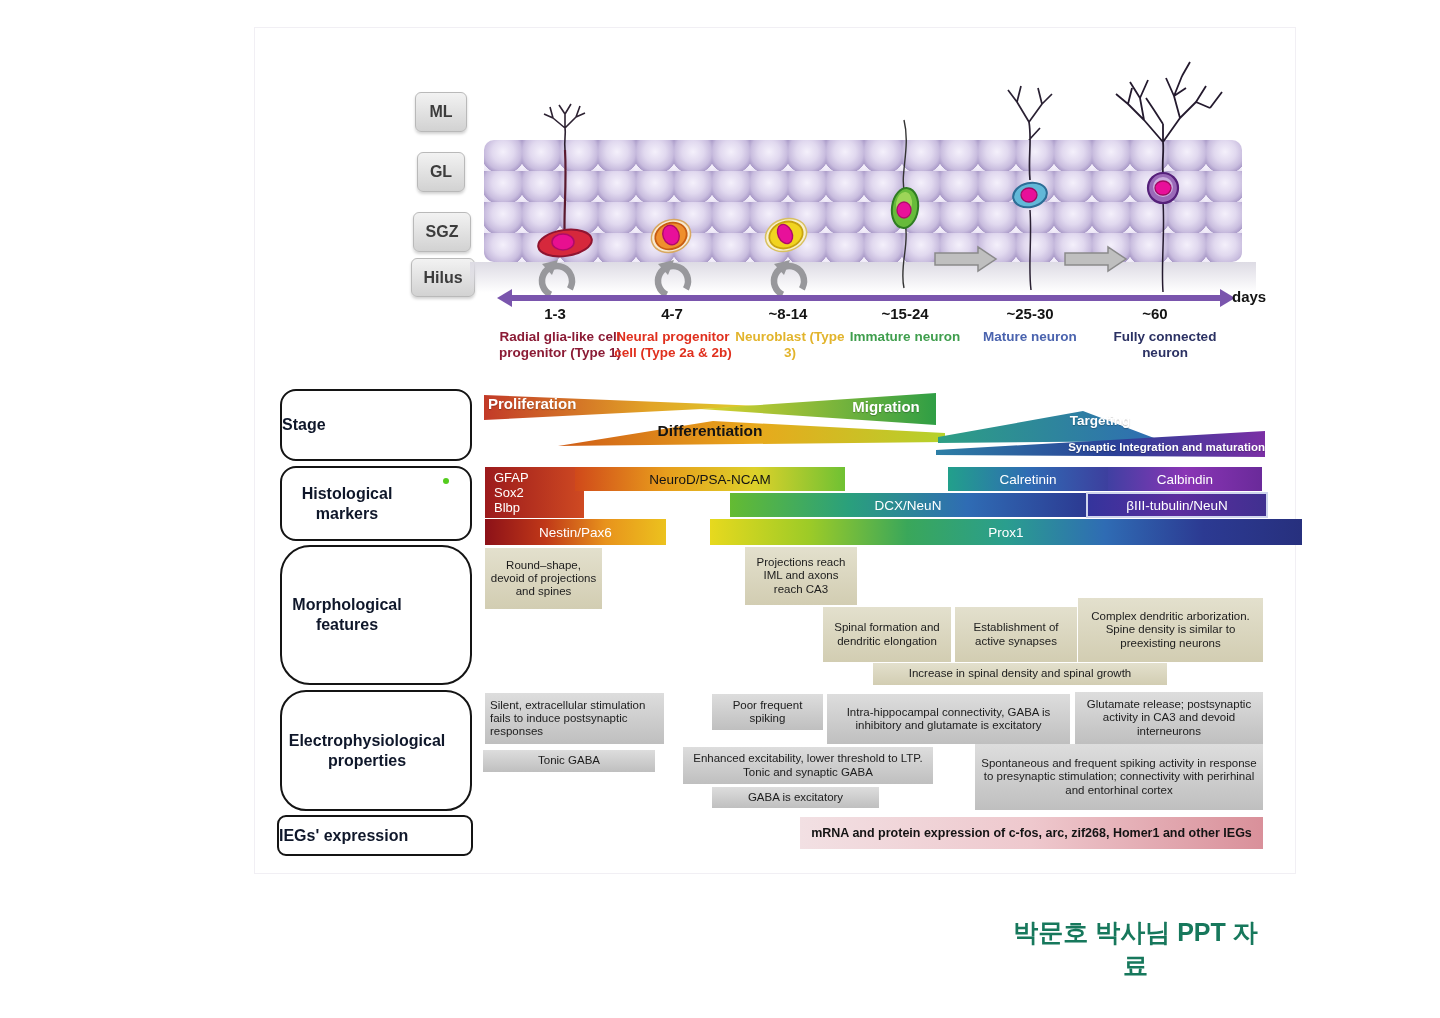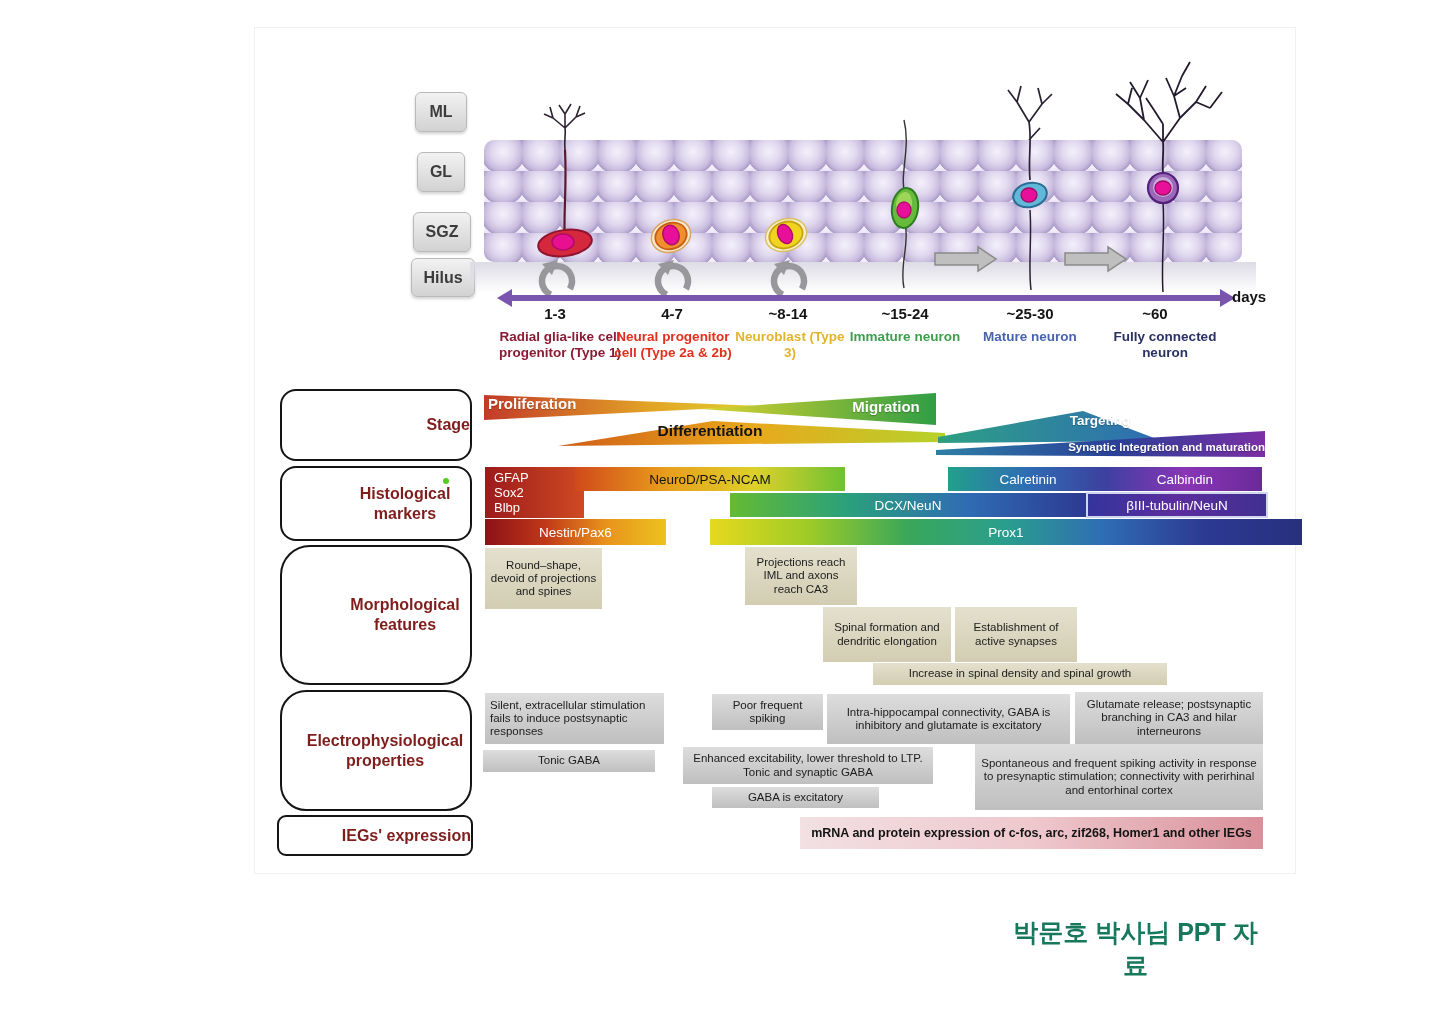--- a/index.html
+++ b/index.html
@@ -26,22 +26,22 @@
   .tl:before{content:"";position:absolute;left:-15px;top:-6px;border:9px solid transparent;
              border-right:15px solid #7a55ad;border-left:none;}
   .tl:after{content:"";position:absolute;right:-15px;top:-6px;border:9px solid transparent;
             border-left:15px solid #7a55ad;border-right:none;}
   .days{font-weight:bold;font-size:15px;color:#141414;}
   .tick{font-weight:bold;font-size:15px;color:#141414;text-align:center;width:90px;}
   .cell-label{font-weight:bold;font-size:13.5px;line-height:1.22;text-align:center;}
   .c-radial{color:#8b1b35}.c-neural{color:#e0301e}.c-neuroblast{color:#e2b42c}
   .c-immature{color:#3f9e4d}.c-mature{color:#4a63ae}.c-fully{color:#2b3163}
   
-  .section-box{border:2.5px solid #141414;background:#fff;display:flex;align-items:center;justify-content:flex-end;
-               font-weight:bold;color:#7f1d1d;text-align:center;line-height:1.25;}
+  .section-box{border:2.5px solid #141414;background:#fff;display:flex;align-items:center;justify-content:flex-start;
+               font-weight:bold;color:#0f172a;text-align:center;line-height:1.25;}
   .greendot{width:6px;height:6px;border-radius:50%;background:#54cc1e;}
   
   .stage-label{font-weight:bold;color:#fff;text-shadow:0 1px 1px rgba(0,0,0,.25);}
   
   .bar{display:flex;align-items:center;justify-content:center;font-weight:normal;color:#fff;font-size:13.5px;}
   .bar.dark-text{color:#141414;}
   .gfap{background:linear-gradient(90deg,#9c1a1c,#cf4a22);justify-content:flex-start;padding-left:9px;
         line-height:1.18;font-size:13px;}
   .neurod{background:linear-gradient(90deg,#d0491a,#e89d1c,#ddd12a,#6fc133);}
   .calret{background:linear-gradient(90deg,#22a08b,#2f6cb4,#3d3f9e);}
@@ -239,27 +239,28 @@
       <span>Nestin/Pax6</span>
     </div>
   <div class="abs bar prox" style="left:710px;top:519px;width:592px;height:26px">
       <span>Prox1</span>
     </div>
 
   <div class="abs mbox" style="left:485px;top:548px;width:117px;height:61px">Round–shape, devoid of projections and spines</div>
   <div class="abs mbox" style="left:745px;top:547px;width:112px;height:58px">Projections reach IML and axons reach CA3</div>
   <div class="abs mbox" style="left:823px;top:607px;width:128px;height:55px">Spinal formation and dendritic elongation</div>
   <div class="abs mbox" style="left:955px;top:607px;width:122px;height:55px">Establishment of active synapses</div>
+  <div class="abs mbox" style="left:1078px;top:598px;width:185px;height:64px">Complex dendritic arborization. Spine density is similar to preexisting neurons</div>
   <div class="abs mbox" style="left:873px;top:663px;width:294px;height:22px">Increase in spinal density and spinal growth</div>
 
   <div class="abs ebox left" style="left:485px;top:693px;width:179px;height:51px">Silent, extracellular stimulation fails to induce postsynaptic responses</div>
   <div class="abs ebox" style="left:483px;top:750px;width:172px;height:22px">Tonic GABA</div>
   <div class="abs ebox" style="left:712px;top:694px;width:111px;height:36px">Poor frequent spiking</div>
   <div class="abs ebox" style="left:827px;top:694px;width:243px;height:50px">Intra-hippocampal connectivity, GABA is inhibitory and glutamate is excitatory</div>
   <div class="abs ebox" style="left:683px;top:747px;width:250px;height:37px">Enhanced excitability, lower threshold to LTP. Tonic and synaptic GABA</div>
   <div class="abs ebox" style="left:712px;top:787px;width:167px;height:21px">GABA is excitatory</div>
-  <div class="abs ebox" style="left:1075px;top:692px;width:188px;height:52px">Glutamate release; postsynaptic branching in CA3 and hilar interneurons</div>
+  <div class="abs ebox" style="left:1075px;top:692px;width:188px;height:52px">Glutamate release; postsynaptic activity in CA3 and devoid interneurons</div>
   <div class="abs ebox" style="left:975px;top:744px;width:288px;height:66px">Spontaneous and frequent spiking activity in response to presynaptic stimulation; connectivity with perirhinal and entorhinal cortex</div>
 
   <div class="abs iegbox" style="left:800px;top:817px;width:463px;height:32px">mRNA and protein expression of c-fos, arc, zif268, Homer1 and other IEGs</div>
 
   <div class="abs caption" style="left:1003px;top:916px;width:265px">박문호 박사님 PPT 자료</div>
 </div>
 
 </body></html>

